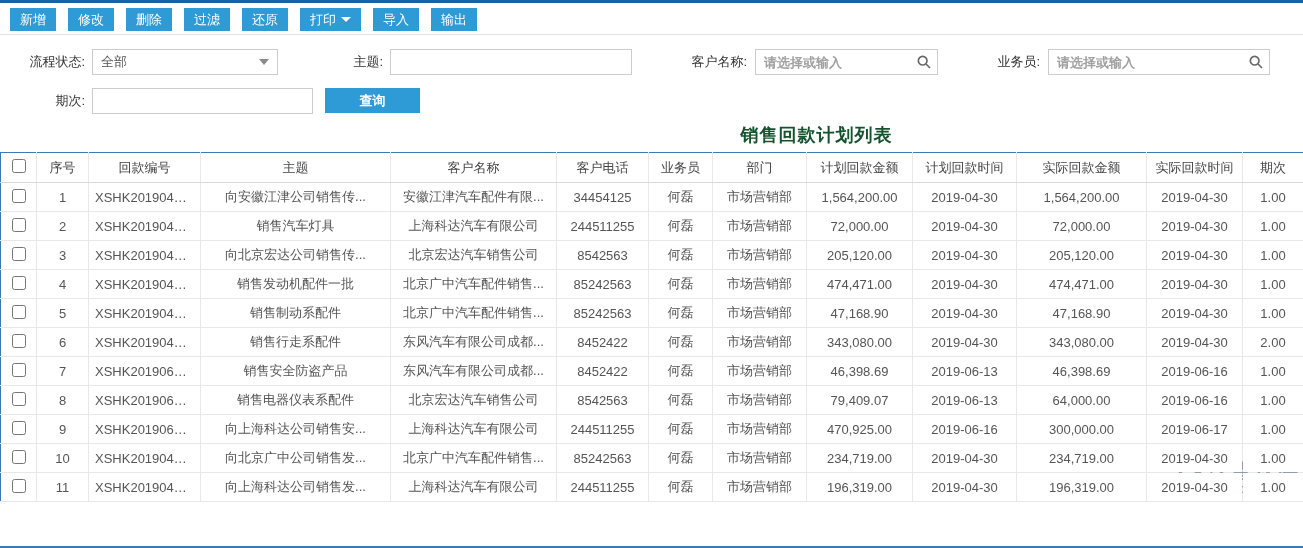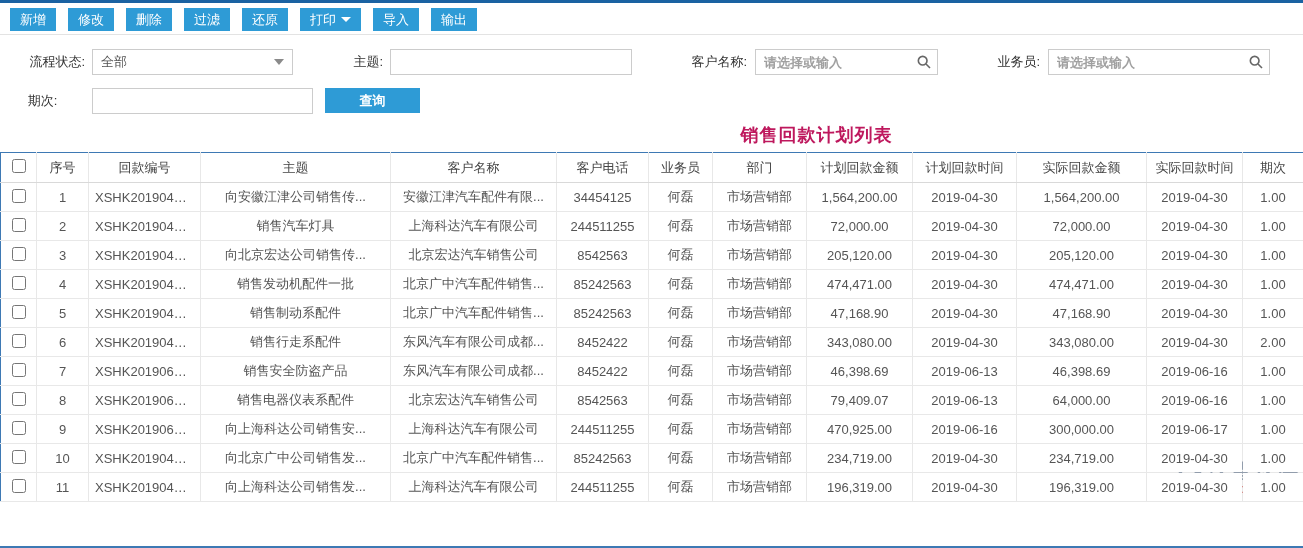--- a/index.html
+++ b/index.html
@@ -29,21 +29,21 @@
   input.fctl { padding:0 8px; font-family:inherit; }
   input.fctl::placeholder { color:#a0a0a0; }
   .search-wrap { position:absolute; height:26px; }
   .search-wrap input { width:100%; height:100%; border:1px solid #ccc; padding:0 28px 0 8px; font-size:13px; color:#555; font-family:inherit;font-weight:bold; }
   .search-wrap input::placeholder { color:#a0a0a0; }
   .search-ico { position:absolute; right:6px; top:5px; width:16px; height:16px; cursor:pointer; }
   .query-btn { position:absolute; background:#2e9bd6; color:#fff; border:none; font-size:13px; cursor:pointer; font-family:inherit; }
 
   
   .title-row { width:100%; text-align:center; padding-left:330px; height:30px; line-height:26px; }
-  .title-row span { font-size:18px; font-weight:bold; color:#be185d; letter-spacing:1px; }
+  .title-row span { font-size:18px; font-weight:bold; color:#14532d; letter-spacing:1px; }
 
   
   table.grid { border-collapse:collapse; table-layout:fixed; width:1303px; border:1px solid #3e79b4; }
   table.grid th, table.grid td {
     border-right:1px solid #e8e8e8; border-bottom:1px solid #e8e8e8;
     height:29px; padding:0 6px; font-weight:normal; font-size:13px;
     overflow:hidden; white-space:nowrap; text-overflow:ellipsis; text-align:center;
   }
   table.grid th { color:#444; background:#fff; height:30px; border-bottom:1px solid #d9d9d9; }
   table.grid td { color:#555; background:#fff; }
@@ -91,21 +91,21 @@
   <button class="tbtn">
       <span>导入</span>
     </button>
   <button class="tbtn">
       <span>输出</span>
     </button>
 </div>
 
 <div class="filters">
   <div class="flabel" style="left:0;width:85px;top:14px;">流程状态:</div>
-  <div class="fctl select-box" style="left:92px;width:201px;top:14px;">
+  <div class="fctl select-box" style="left:92px;width:186px;top:14px;">
     <span>全部</span>
     <span class="select-arrow"></span>
   </div>
 
   <div class="flabel" style="left:300px;width:83px;top:14px;">主题:</div>
   <input class="fctl" style="left: 390px; width: 242px; top: 14px;" value="">
 
   <div class="flabel" style="left:660px;width:87px;top:14px;">客户名称:</div>
   <div class="search-wrap" style="left:755px;width:183px;top:14px;">
     <input placeholder="请选择或输入" style="">
@@ -117,21 +117,21 @@
 
   <div class="flabel" style="left:955px;width:85px;top:14px;">业务员:</div>
   <div class="search-wrap" style="left:1048px;width:222px;top:14px;">
     <input placeholder="请选择或输入" style="">
     <svg class="search-ico" viewBox="0 0 24 24" fill="none" stroke="#666" stroke-width="2.4">
       <circle cx="10" cy="10" r="6.5"></circle>
         <line x1="15" y1="15" x2="21" y2="21"></line>
     </svg>
   </div>
 
-  <div class="flabel" style="left:0;width:85px;top:53px;text-align:center;">期次:</div>
+  <div class="flabel" style="left:0;width:85px;top:53px;">期次:</div>
   <input class="fctl" style="left: 92px; width: 221px; top: 53px;" value="">
   <button class="query-btn" style="left:325px;width:95px;height:25px;top:53px;font-weight:bold;">查询</button>
 </div>
 
 <div class="title-row">
   <span>销售回款计划列表</span>
 </div>
 
 <div class="grid-wrap">
   <table class="grid">

